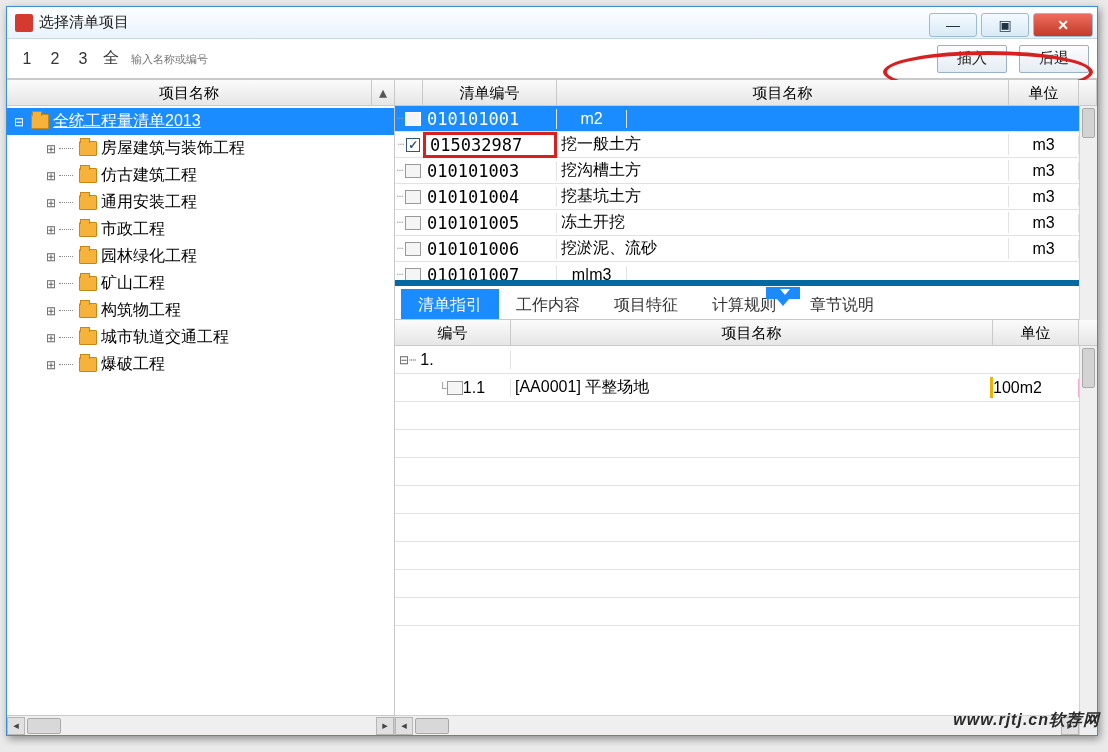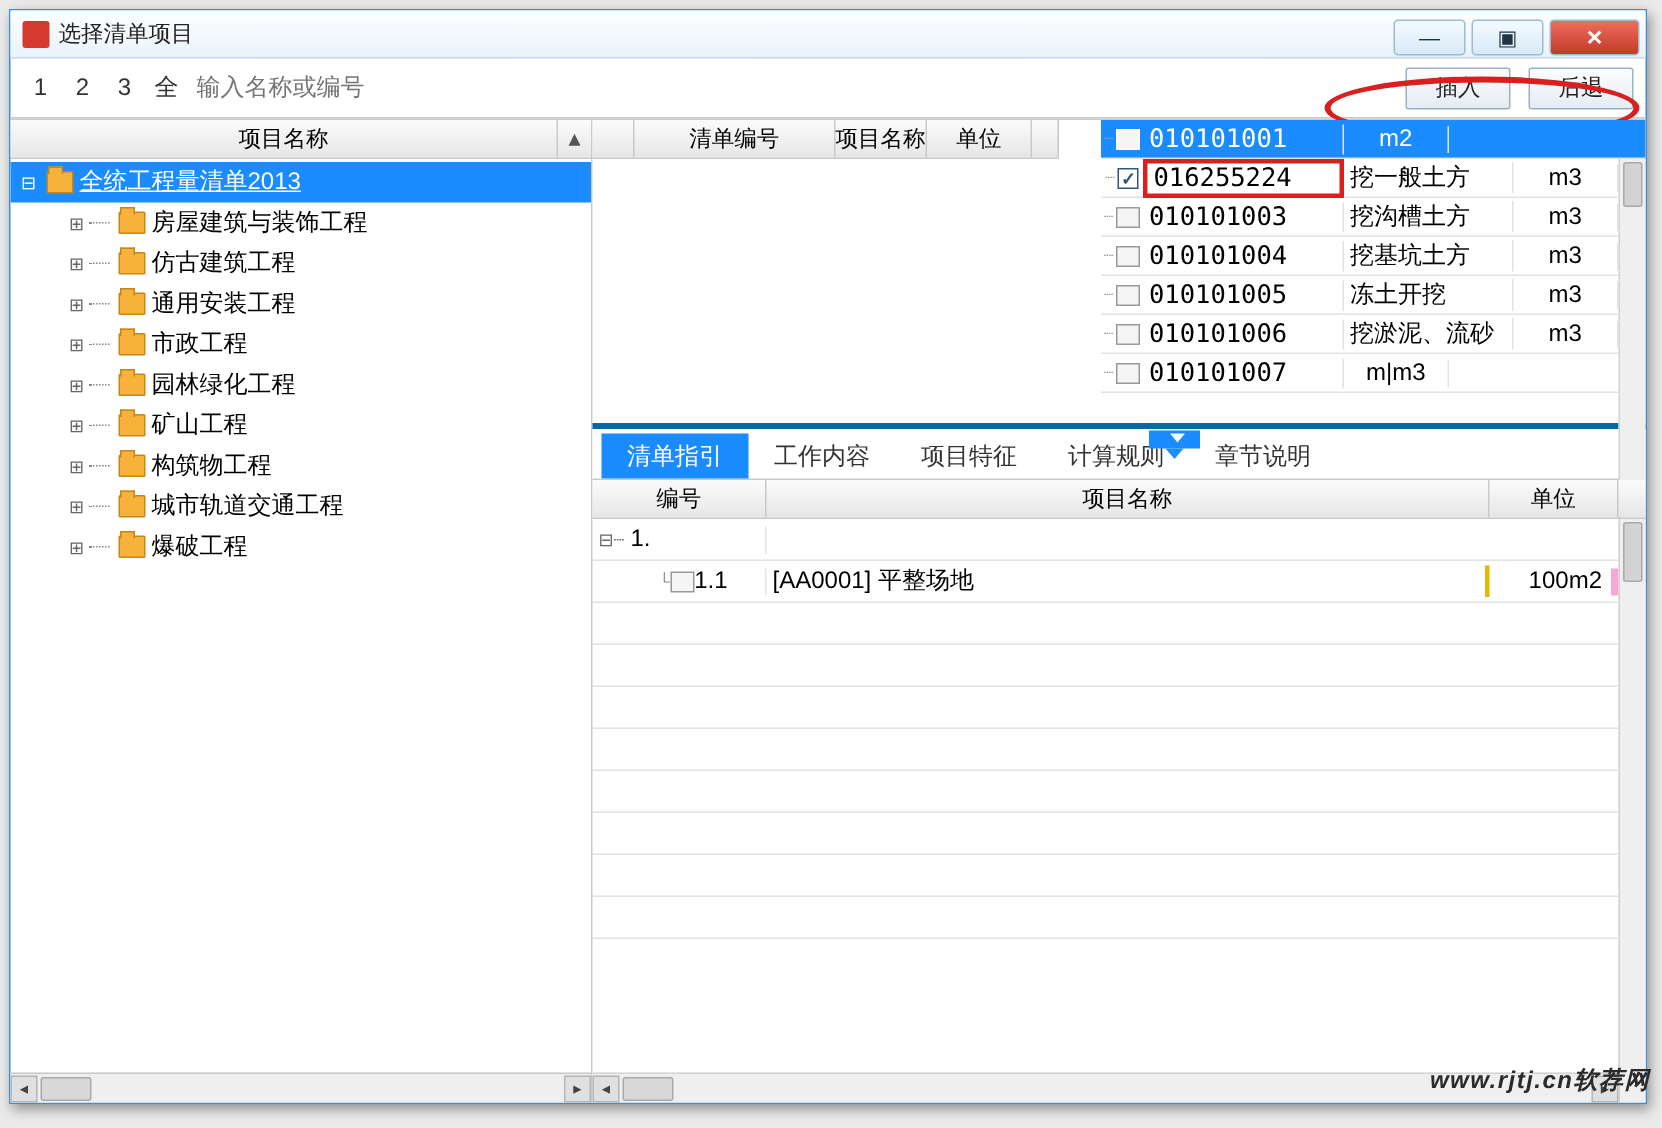--- a/index.html
+++ b/index.html
@@ -11,21 +11,21 @@
   .titlebar { height: 32px; background: linear-gradient(to bottom,#fdfeff,#e9f3fb); display: flex; align-items: center; border-bottom: 1px solid #c7d7e6; }
   .app-icon { width: 18px; height: 18px; margin: 0 6px 0 8px; background: #d63a2e; border-radius: 2px; display:inline-block;}
   .title-text { font-size: 15px; color: #222; flex: 1; }
   .winbtns { display: flex; }
   .winbtn { width: 48px; height: 24px; margin: 4px 4px 0 0; border: 1px solid #9bbbd2; background: linear-gradient(to bottom,#f4faff,#d8eaf6); border-radius: 3px; display:flex; align-items:center; justify-content:center; font-size:14px; color:#234; }
   .winbtn.close { background: linear-gradient(to bottom,#ef6d5f,#c33a28); color:#fff; width:60px; font-weight:bold; }
   
   
   .toolbar { height: 40px; border-bottom: 1px solid #c9c9c9; display: flex; align-items: center; padding: 0 8px; gap:4px; }
   .tbtn { width: 24px; height: 26px; font-size: 16px; color: #333; display:flex; align-items:center; justify-content:center; cursor:pointer; }
-  .search-in { flex: 0 0 250px; height: 28px; font-size: 16px; border: none; outline: none; color: #999; padding-left:4px;}
+  .search-in { flex: 0 0 250px; height: 28px; font-size: 11px; border: none; outline: none; color: #999; padding-left:4px;}
   .toolbar-spacer { flex:1; }
   .big-btn { width: 70px; height: 28px; margin-left: 8px; background: linear-gradient(to bottom,#fdfdfd,#e4ecf3); border: 1px solid #9ab0c4; border-radius: 2px; font-size: 15px; color: #222; display:flex; align-items:center; justify-content:center;}
   .red-ellipse { position:absolute; right:4px; top:44px; width:210px; height:42px; border:4px solid #d82020; border-radius:50%; pointer-events:none;}
   
   
   .main { flex:1; display:flex; border-top:1px solid #c9c9c9;}
   
   
   .left-panel { width: 388px; border-right:1px solid #c9c9c9; display:flex; flex-direction:column; position:relative; }
   .left-header { height:26px; background:linear-gradient(to bottom,#fbfbfb,#e6e6e6); border-bottom:1px solid #c9c9c9; display:flex; }
@@ -42,21 +42,21 @@
   .tree-row .dotted { display:inline-block; width:14px; border-top:1px dotted #888; margin-right:2px; }
   
   .tree-scroll { height:20px; border-top:1px solid #c9c9c9; background:#efefef; display:flex; align-items:center; position:relative;}
   .scroll-arrow { width:18px; height:18px; background:#e0e0e0; border:1px solid #b6b6b6; display:flex; align-items:center; justify-content:center; font-size:11px; color:#444;}
   .scroll-thumb { width:34px; height:16px; background:#d8d8d8; border:1px solid #a9a9a9; border-radius:2px; margin-left:2px;}
   
   
   .right-panel { flex:1; display:flex; flex-direction:column; position:relative;}
   
   
-  .grid-top { height:206px; border-bottom:4px solid #0369a1; display:flex; gap:28px;}
+  .grid-top { height:206px; border-bottom:6px solid #0369a1; display:flex; flex-direction:column;}
   .grid-head { height:26px; background:linear-gradient(to bottom,#fbfbfb,#e6e6e6); border-bottom:1px solid #c9c9c9; display:flex; font-size:15px;}
   .gh { border-right:1px solid #c9c9c9; text-align:center; line-height:26px;}
   .gh0{width:28px;} .gh1{width:134px;} .gh2{flex:1;} .gh3{width:70px;} .gh4{width:18px;}
   .grid-body { flex:1; overflow:hidden; position:relative;}
   .grow { height:26px; display:flex; align-items:center; border-bottom:1px solid #e2e2e2; font-size:16px;}
   .grow.sel { background:#1a8cff; color:#fff;}
   .gc0{width:28px; display:flex; align-items:center; justify-content:center;}
   .gc1{width:134px; border-right:1px solid #e2e2e2; padding-left:4px; font-family:monospace; font-size:17px;}
   .gc2{flex:1; border-right:1px solid #e2e2e2; padding-left:4px;}
   .gc3{width:70px; text-align:center; border-right:1px solid #e2e2e2;}
@@ -82,21 +82,21 @@
   .grid-bot { flex:1; display:flex; flex-direction:column; position:relative;}
   .gb-head { height:26px; background:linear-gradient(to bottom,#fbfbfb,#e6e6e6); border-bottom:1px solid #c9c9c9; display:flex; font-size:15px;}
   .gbh0{width:116px;border-right:1px solid #c9c9c9;text-align:center;line-height:26px;}
   .gbh1{flex:1;border-right:1px solid #c9c9c9;text-align:center;line-height:26px;}
   .gbh2{width:86px;border-right:1px solid #c9c9c9;text-align:center;line-height:26px;}
   .gbh3{width:18px;}
   .gb-body { flex:1; position:relative;}
   .gb-row { height:28px; display:flex; align-items:center; border-bottom:1px solid #e2e2e2; font-size:16px;}
   .gbc0{width:116px;border-right:1px solid #e2e2e2; padding-left:4px; display:flex; align-items:center;}
   .gbc1{flex:1;border-right:3px solid #eab308; padding-left:4px;}
-  .gbc2{width:86px;border-right:5px solid #f9a8d4; text-align:right; padding-right:6px;}
+  .gbc2{width:86px;border-right:1px solid #f9a8d4; padding-right:6px;}
   .gbc3{width:18px;}
   
   .gb-scroll-v { position:absolute; right:0; top:26px; bottom:20px; width:18px; background:#efefef; border-left:1px solid #d3d3d3;}
   .gb-scroll-v .tp{position:absolute; top:2px; left:2px; right:2px; height:40px; background:#d3d3d3; border:1px solid #aaa; border-radius:2px;}
   .gb-scroll-h { position:absolute; left:0; right:18px; bottom:0; height:20px; background:#efefef; border-top:1px solid #d3d3d3; display:flex; align-items:center;}
   
   .watermark { position:absolute; right:8px; bottom:21px; font-size:16px; font-weight:bold; color:#2a2a2a; letter-spacing:1px; font-style:italic;}
 </style>
 </head>
 <body>
@@ -221,21 +221,21 @@
               </div>
               <div class="gc1">010101001</div>
               <div class="gc3">m2</div>
               <div class="gc4"></div>
             </div>
             <div class="grow">
               <div class="gc0">
                 <span style="color:#999;font-size:11px;margin-right:2px;">┈</span>
                 <span class="check-icon">✓</span>
               </div>
-              <div class="gc1 red-box">016255224</div>
+              <div class="gc1 red-box">015032987</div>
               <div class="gc2">挖一般土方</div>
               <div class="gc3">m3</div>
               <div class="gc4"></div>
             </div>
             <div class="grow">
               <div class="gc0">
                 <span style="color:#999;font-size:11px;margin-right:2px;">┈</span>
                 <span class="row-icon"></span>
               </div>
               <div class="gc1">010101003</div>

